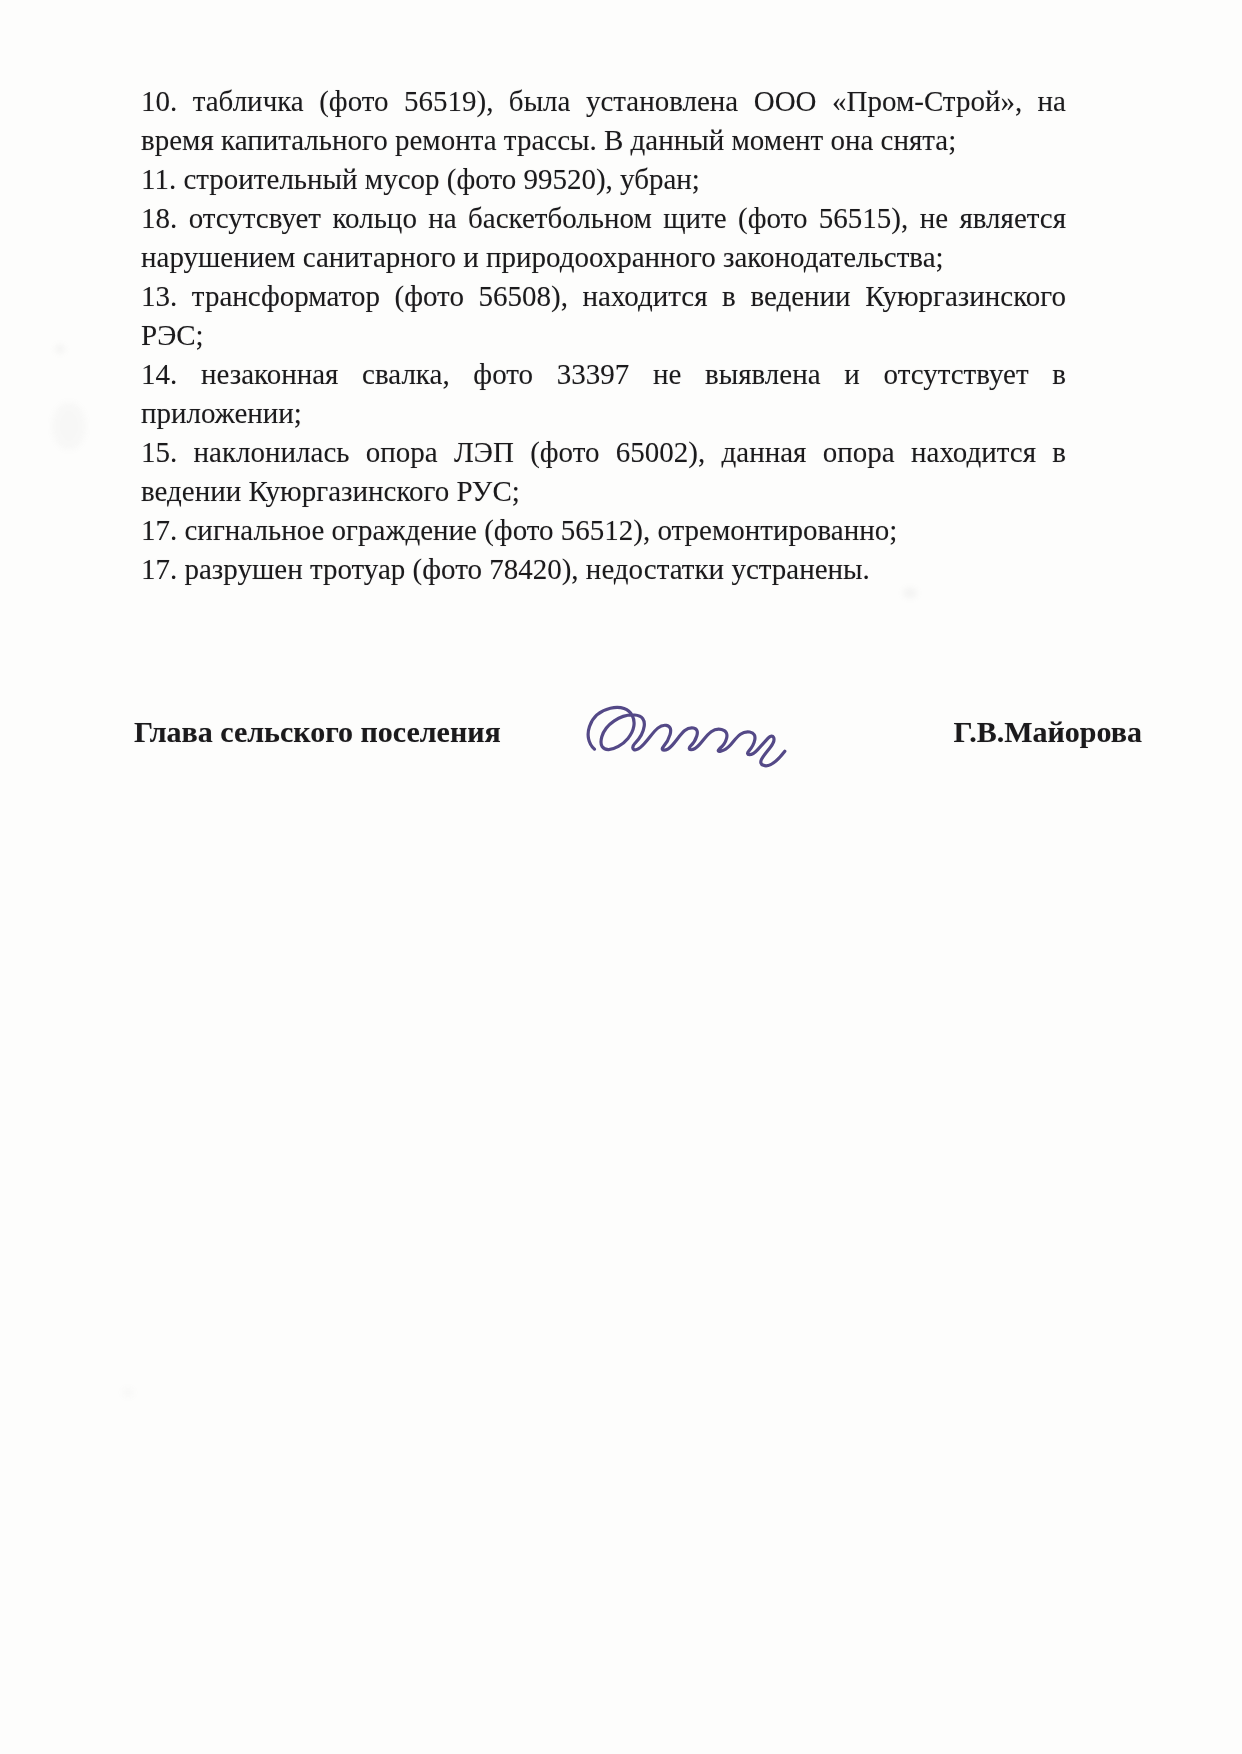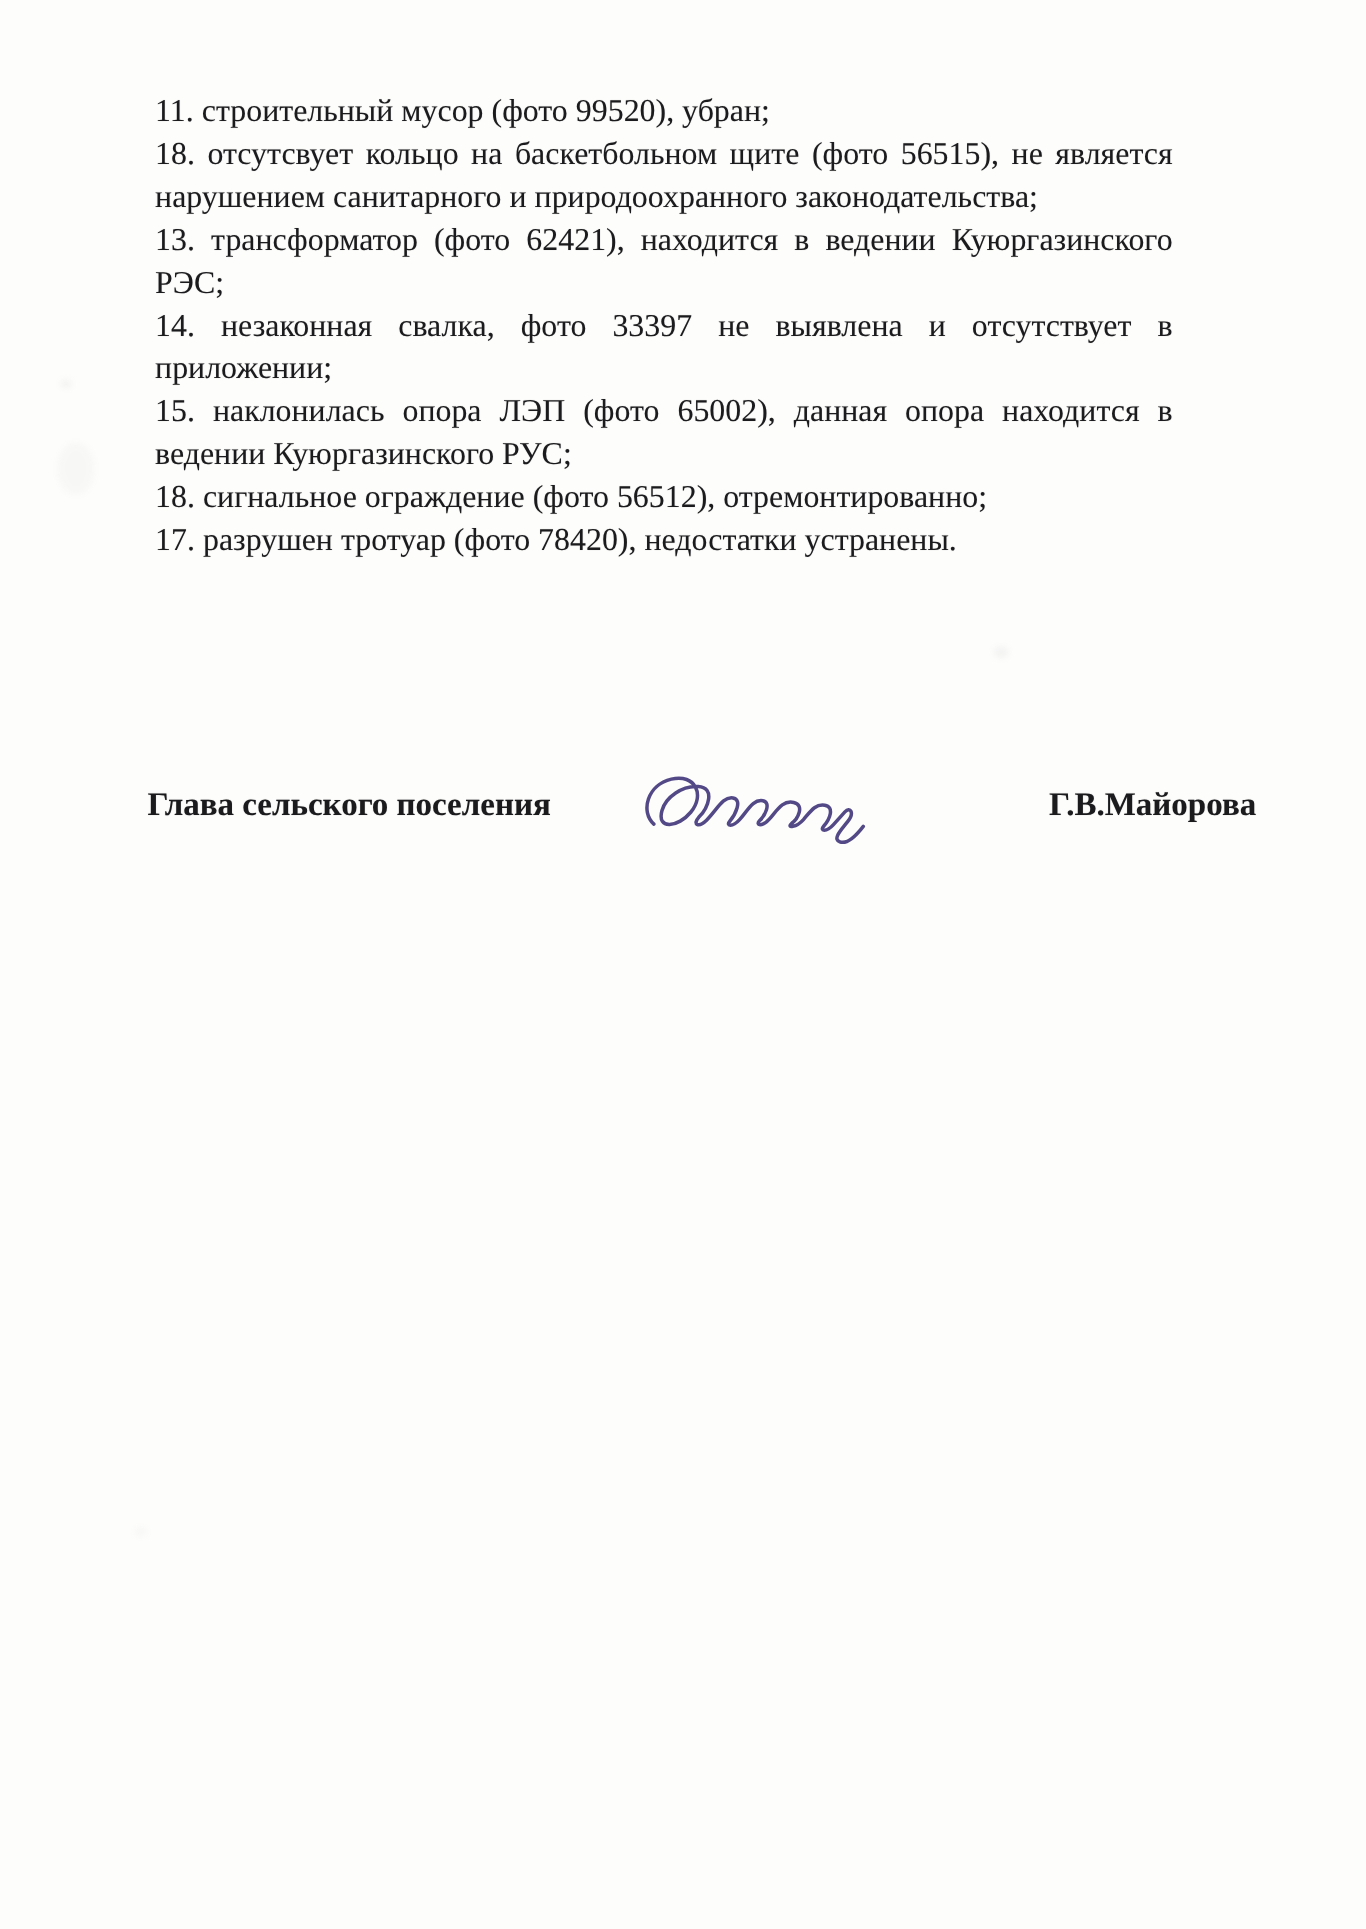--- a/index.html
+++ b/index.html
@@ -68,26 +68,27 @@
   .speck.s2 { left: 903px; top: 588px; width: 14px; height: 10px; opacity: 0.10; }
   .speck.s3 { left: 55px;  top: 345px; width: 10px; height: 8px;  opacity: 0.10; }
   .speck.s4 { left: 122px; top: 1388px; width: 12px; height: 9px; opacity: 0.05; }
 </style>
 </head>
 <body>
 
 <div class="page">
 
   <div class="content">
+    <p class="para">10. табличка (фото 56519), была установлена ООО «Пром-Строй»,  на время капитального ремонта трассы. В данный момент она снята;</p>
     <p class="para">11. строительный мусор (фото 99520), убран;</p>
     <p class="para">18. отсутсвует кольцо на баскетбольном щите (фото 56515), не является нарушением санитарного и природоохранного законодательства;</p>
-    <p class="para">13. трансформатор (фото 62421), находится в ведении Куюргазинского РЭС;</p>
+    <p class="para">13. трансформатор (фото 56508), находится в ведении Куюргазинского РЭС;</p>
     <p class="para">14. незаконная свалка, фото 33397 не выявлена и отсутствует в приложении;</p>
     <p class="para">15. наклонилась опора ЛЭП (фото 65002), данная опора находится в ведении Куюргазинского РУС;</p>
-    <p class="para">18. сигнальное ограждение (фото 56512), отремонтированно;</p>
+    <p class="para">17. сигнальное ограждение (фото 56512), отремонтированно;</p>
     <p class="para">17. разрушен тротуар (фото 78420), недостатки устранены.</p>
 
   </div>
 
   <div class="signoff">
     <span>Глава сельского поселения</span>
     <span>Г.В.Майорова</span>
   </div>
 
   <div class="signature-wrap">

